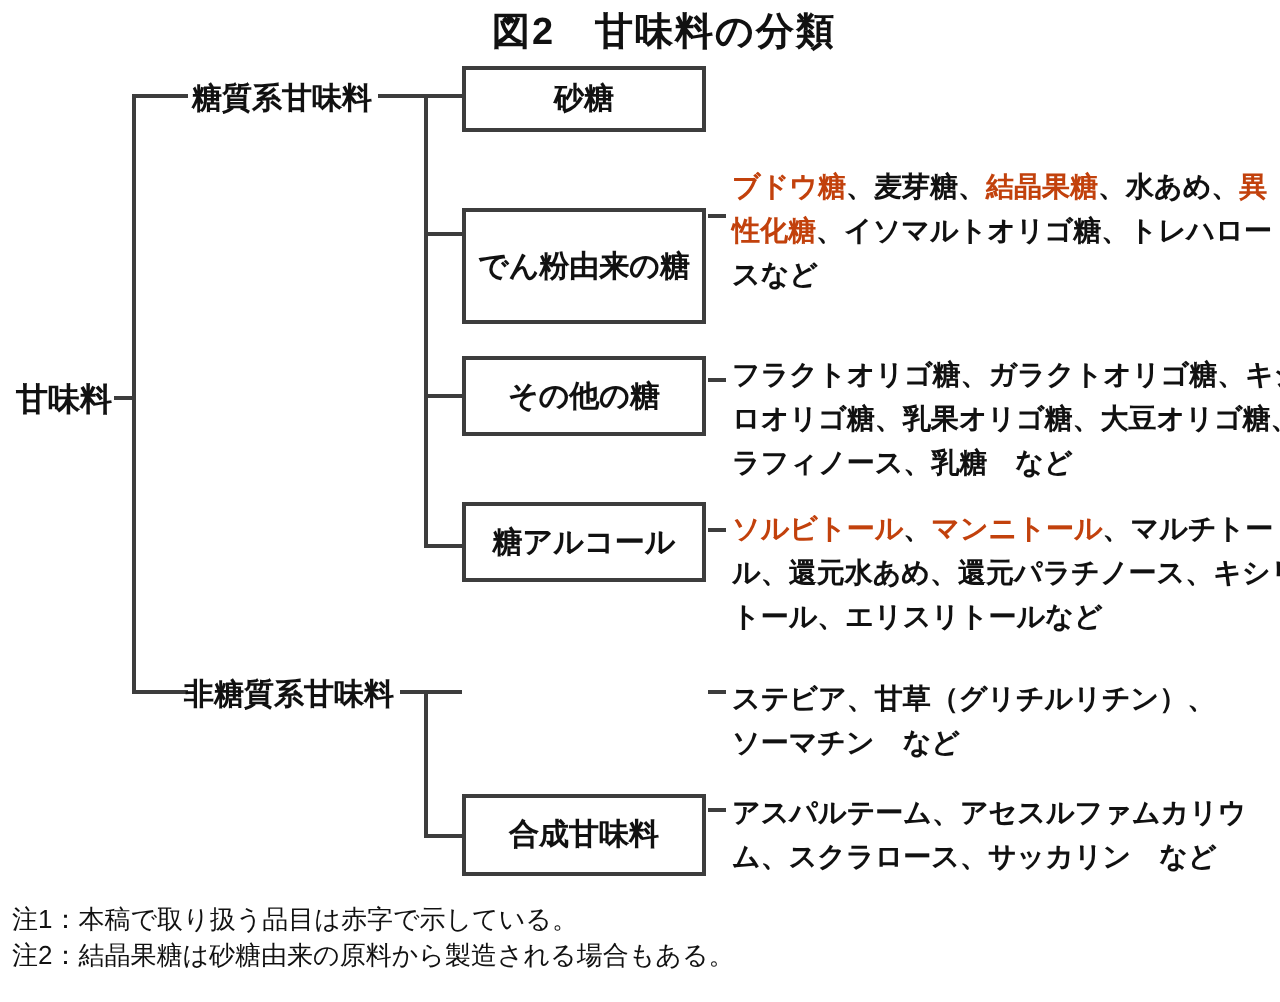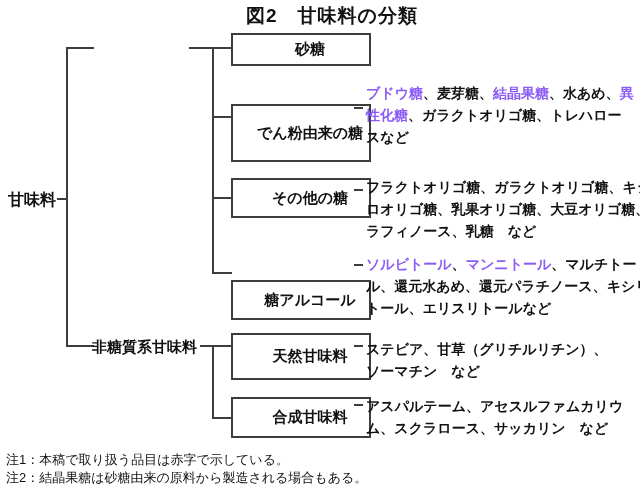--- a/index.html
+++ b/index.html
@@ -24,63 +24,63 @@
   }
   .examples{
     position:absolute;left:366px;width:276px;
     font-size:14px;font-weight:bold;line-height:22px;
     letter-spacing:0;
   }
   .examples div{white-space:nowrap;}
   .notes{position:absolute;left:6px;top:451px;font-size:13px;line-height:17.5px;font-weight:normal;}
   .notes div{white-space:nowrap;}
 </style>
-<style>.hl{color:#8b5cf6;}#figure{color:#111111;}.line{background:#3d3d3d;}.nodebox{border-color:#3d3d3d;padding-left:18px;}</style></head>
+<style>.hl{color:#c2410c;}#figure{color:#111111;}.line{background:#3d3d3d;}.nodebox{border-color:#3d3d3d;}</style></head>
 <body>
 
 <div id="figure">
 
   <div class="title">図2　甘味料の分類</div>
 
   <div class="rootlabel">甘味料</div>
   <div class="line hline" style="left:57px;top:198px;width:11px;"></div>
   <div class="line vline" style="left:66px;top:47px;height:300px;"></div>
 
   <div class="line hline" style="left:66px;top:47px;width:28px;"></div>
+  <div class="branchlabel" style="left:96px;top:40px;">糖質系甘味料</div>
   <div class="line hline" style="left:189px;top:47px;width:25px;"></div>
   <div class="line vline" style="left:212px;top:47px;height:227px;"></div>
 
   <div class="line hline" style="left:212px;top:47px;width:20px;"></div>
   <div class="line hline" style="left:212px;top:116px;width:20px;"></div>
   <div class="line hline" style="left:212px;top:197px;width:20px;"></div>
   <div class="line hline" style="left:212px;top:272px;width:20px;"></div>
 
   <div class="nodebox" style="top:33px;height:29px;">砂糖</div>
   <div class="nodebox" style="top:104px;height:54px;">でん粉由来の糖</div>
   <div class="nodebox" style="top:178px;height:36px;text-align:right;">その他の糖</div>
-  <div class="nodebox" style="top:251px;height:36px;margin-top:29px;">糖アルコール</div>
+  <div class="nodebox" style="top:251px;height:36px;">糖アルコール</div>
 
   <div class="line hline" style="left:66px;top:345px;width:28px;"></div>
   <div class="branchlabel" style="left:92px;top:338px;">非糖質系甘味料</div>
   <div class="line hline" style="left:200px;top:345px;width:31px;"></div>
   <div class="line vline" style="left:212px;top:345px;height:74px;"></div>
   <div class="line hline" style="left:212px;top:417px;width:20px;"></div>
 
-  <div class="nodebox" style="top:333px;height:43px;">天然甘味料</div>
   <div class="nodebox" style="top:397px;height:37px;">合成甘味料</div>
 
   <div class="line hline" style="left:354px;top:107px;width:9px;"></div>
   <div class="line hline" style="left:354px;top:189px;width:9px;"></div>
   <div class="line hline" style="left:354px;top:264px;width:9px;"></div>
   <div class="line hline" style="left:354px;top:345px;width:9px;"></div>
   <div class="line hline" style="left:354px;top:404px;width:9px;"></div>
 
   <div class="examples" style="top:82px;">
       <div><span class="hl">ブドウ糖</span><span>、麦芽糖、</span><span class="hl">結晶果糖</span><span>、水あめ、</span><span class="hl">異</span></div>
-      <div><span class="hl">性化糖</span><span>、ガラクトオリゴ糖、トレハロー</span></div>
+      <div><span class="hl">性化糖</span><span>、イソマルトオリゴ糖、トレハロー</span></div>
       <div><span>スなど</span></div>
     </div>
   <div class="examples" style="top:176px;">
       <div><span>フラクトオリゴ糖、ガラクトオリゴ糖、キシ</span></div>
       <div><span>ロオリゴ糖、乳果オリゴ糖、大豆オリゴ糖、</span></div>
       <div><span>ラフィノース、乳糖　など</span></div>
     </div>
   <div class="examples" style="top:253px;">
       <div><span class="hl">ソルビトール</span><span>、</span><span class="hl">マンニトール</span><span>、マルチトー</span></div>
       <div><span>ル、還元水あめ、還元パラチノース、キシリ</span></div>

